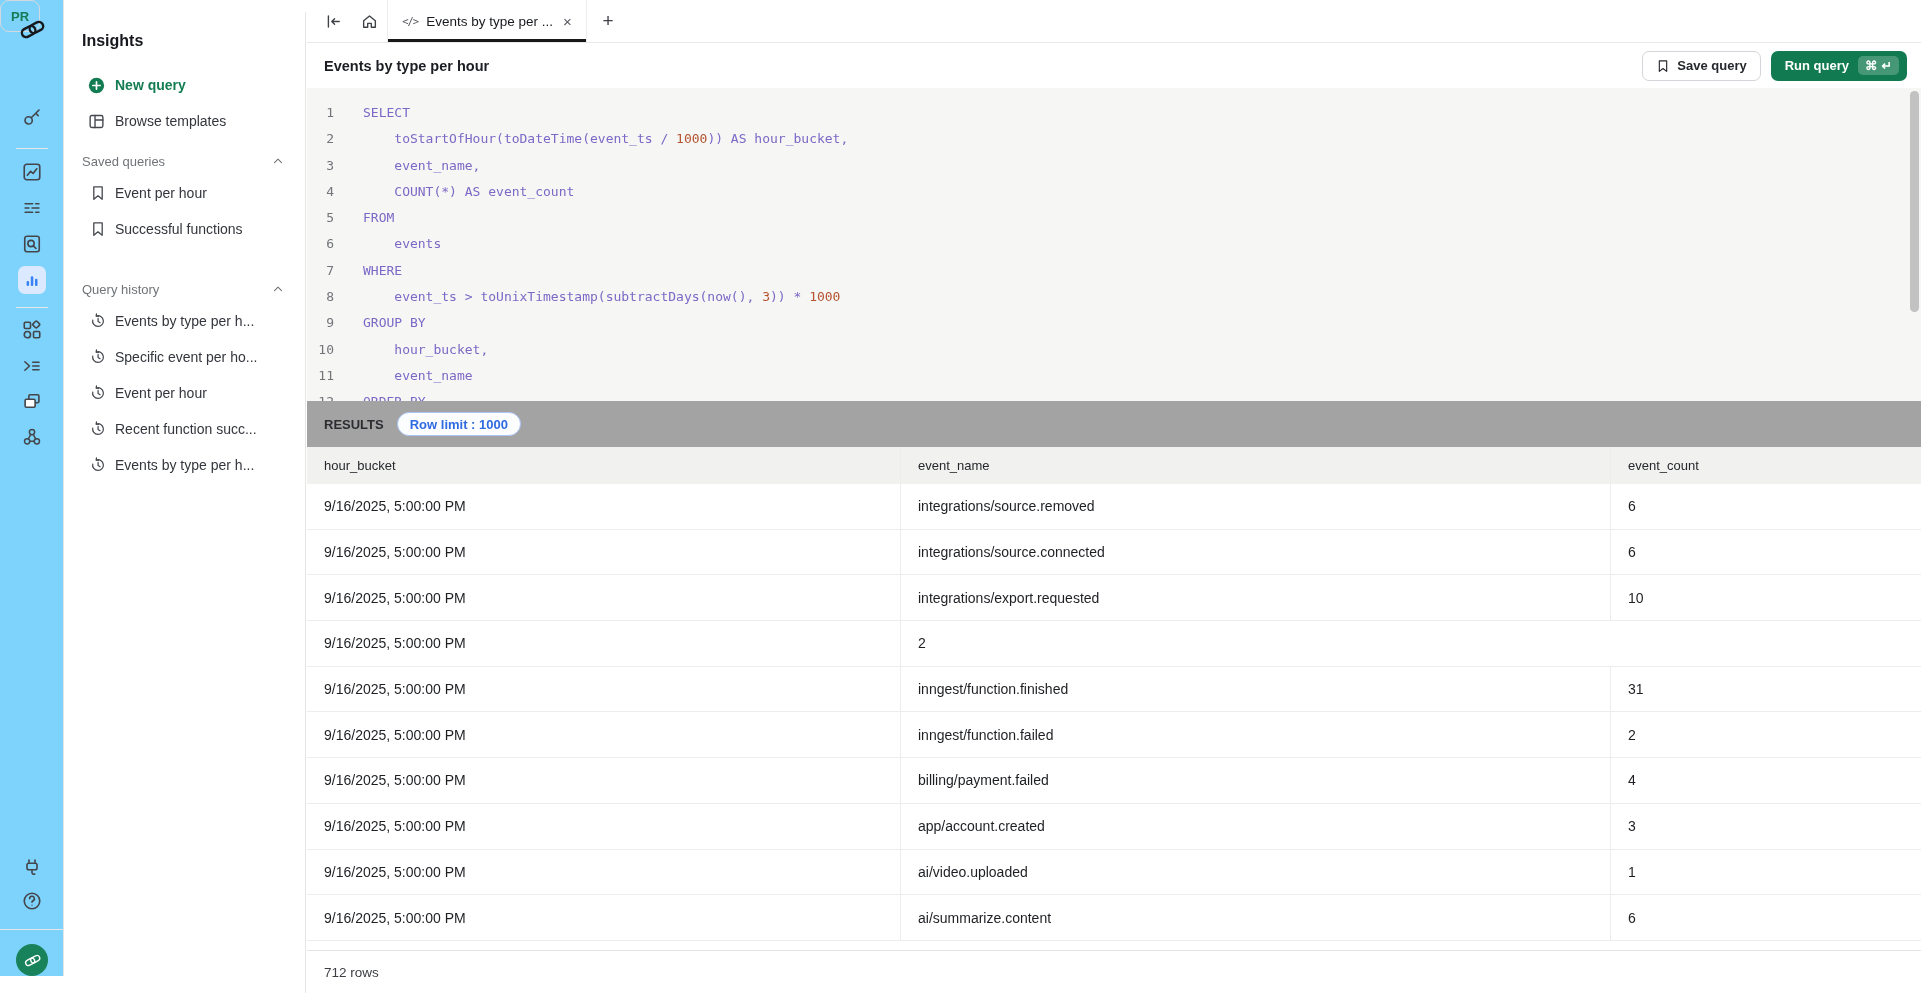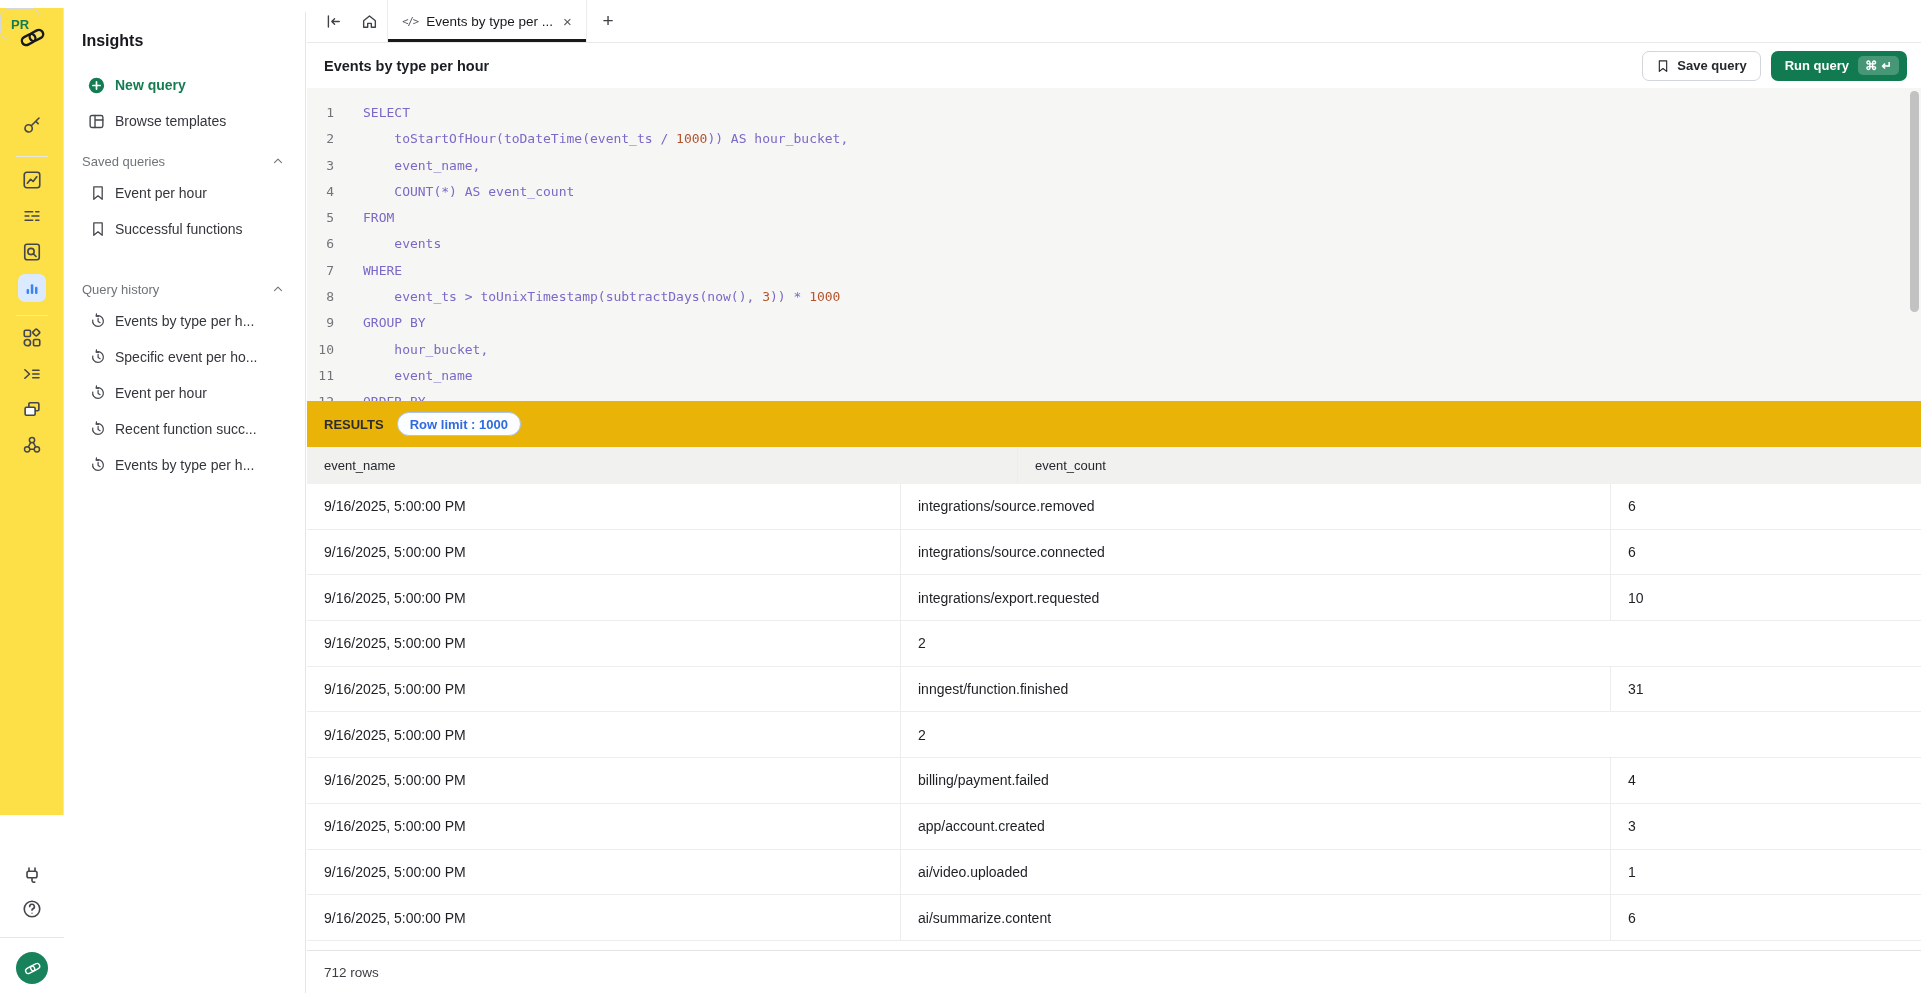--- a/index.html
+++ b/index.html
@@ -7,21 +7,21 @@
     font-family:"Liberation Sans", sans-serif; color:#1c1c1c; }
   :root{
     --green:#147C52; --green-btn:#117A50; --badge-blue:#2F6BE0; --badge-border:#A9C4F5;
     --icon-blue:#3B82F6; --icon-blue-bg:#DBEAFE; --code:#7C68C6; --code-num:#B4532E;
     --border:#e5e5e4; --icon-gray:#44464b;
   }
   svg { display:block; }
   .stroke { fill:none; stroke:currentColor; stroke-width:1.3; stroke-linecap:round; stroke-linejoin:round; }
 
   
-  .rail { position:absolute; left:0; top:8px; width:64px; height:807px; background:#fde047;
+  .rail { position:absolute; left:0; top:0; width:64px; height:976px; background:#7dd3fc;
     border-right:1px solid var(--border); z-index:5; }
   .rail .ritem { position:absolute; left:22px; width:20px; height:20px; color:var(--icon-gray); cursor:pointer; }
   .rail .logo { left:19px; top:16px; width:27px; height:27px; color:#17181c; }
   .rail .pr { left:12px; top:61px; width:40px; height:32px; border:1px solid #d5d8dc; border-radius:9px;
     display:flex; align-items:center; justify-content:center; font-size:13px; font-weight:700; color:var(--green); }
   .rail .rdiv { position:absolute; left:16px; width:32px; height:1px; background:#e7e7e7; }
   .rail .active-wrap { position:absolute; left:18px; top:266px; width:28px; height:28px; border-radius:7px;
     background:var(--icon-blue-bg); display:flex; align-items:center; justify-content:center; color:var(--icon-blue); cursor:pointer; }
   .rail .bottom-sep { position:absolute; left:0; top:929px; width:64px; height:1px; background:#e7e7e7; }
   .avatar { position:absolute; left:16px; top:944px; width:32px; height:32px; border-radius:50%;
@@ -67,21 +67,21 @@
   .kbd { background:rgba(255,255,255,.22); border-radius:5px; padding:2px 7px; font-size:12.5px; display:flex; gap:4px; align-items:center; }
 
   .editor { position:relative; height:313px; background:#f6f6f5; overflow:hidden;
     font-family:"DejaVu Sans Mono", monospace; font-size:13px; padding-top:12px; }
   .cline { display:flex; height:26.3px; line-height:26.3px; }
   .cnum { width:27px; text-align:right; color:#72747a; flex:none; }
   .ccode { margin-left:29px; white-space:pre; color:var(--code); }
   .tok-num { color:var(--code-num); }
   .ed-scrollbar { position:absolute; right:2px; top:3px; width:9px; height:221px; background:#c2c2c2; border-radius:5px; cursor:pointer; }
 
-  .results-bar { height:46px; display:flex; align-items:center; padding-left:17px; gap:13px; background:#eab308; }
+  .results-bar { height:46px; display:flex; align-items:center; padding-left:17px; gap:13px; background:#a3a3a3; }
   .results-label { font-size:13px; font-weight:700; color:#2b2d31; }
   .row-limit { border:1px solid var(--badge-border); color:var(--badge-blue); background:#fcfdff;
     border-radius:999px; padding:3.5px 12px; font-size:13px; font-weight:600; cursor:pointer;text-align:right; }
 
   .thead { height:37px; background:#f1f1f0; display:flex; align-items:stretch; }
   .thead .cell { display:flex; align-items:center; font-size:13px; color:#26282d; }
   .cell { padding-left:17px; }
   .col-a { width:593px; flex:none; }
   .col-b { width:710px; flex:none; }
   .col-c { flex:1; }
@@ -401,20 +401,21 @@
       </div>
     <div class="ed-scrollbar"></div>
   </div>
 
   <div class="results-bar">
     <span class="results-label">RESULTS</span>
     <span class="row-limit">Row limit : 1000</span>
   </div>
 
   <div class="thead">
+    <div class="cell col-a">hour_bucket</div>
     <div class="cell col-b">event_name</div>
     <div class="cell col-c">event_count</div>
   </div>
 
   <div class="rows-wrap">
     <div id="table-body">
         <div class="trow">
           <div class="cell col-a">9/16/2025, 5:00:00 PM</div>
           <div class="cell col-b">integrations/source.removed</div>
           <div class="cell col-c">6</div>
@@ -433,20 +434,21 @@
           <div class="cell col-a">9/16/2025, 5:00:00 PM</div>
           <div class="cell col-c">2</div>
         </div>
         <div class="trow">
           <div class="cell col-a">9/16/2025, 5:00:00 PM</div>
           <div class="cell col-b">inngest/function.finished</div>
           <div class="cell col-c">31</div>
         </div>
         <div class="trow">
           <div class="cell col-a">9/16/2025, 5:00:00 PM</div>
+          <div class="cell col-b">inngest/function.failed</div>
           <div class="cell col-c">2</div>
         </div>
         <div class="trow">
           <div class="cell col-a">9/16/2025, 5:00:00 PM</div>
           <div class="cell col-b">billing/payment.failed</div>
           <div class="cell col-c">4</div>
         </div>
         <div class="trow">
           <div class="cell col-a">9/16/2025, 5:00:00 PM</div>
           <div class="cell col-b">app/account.created</div>

